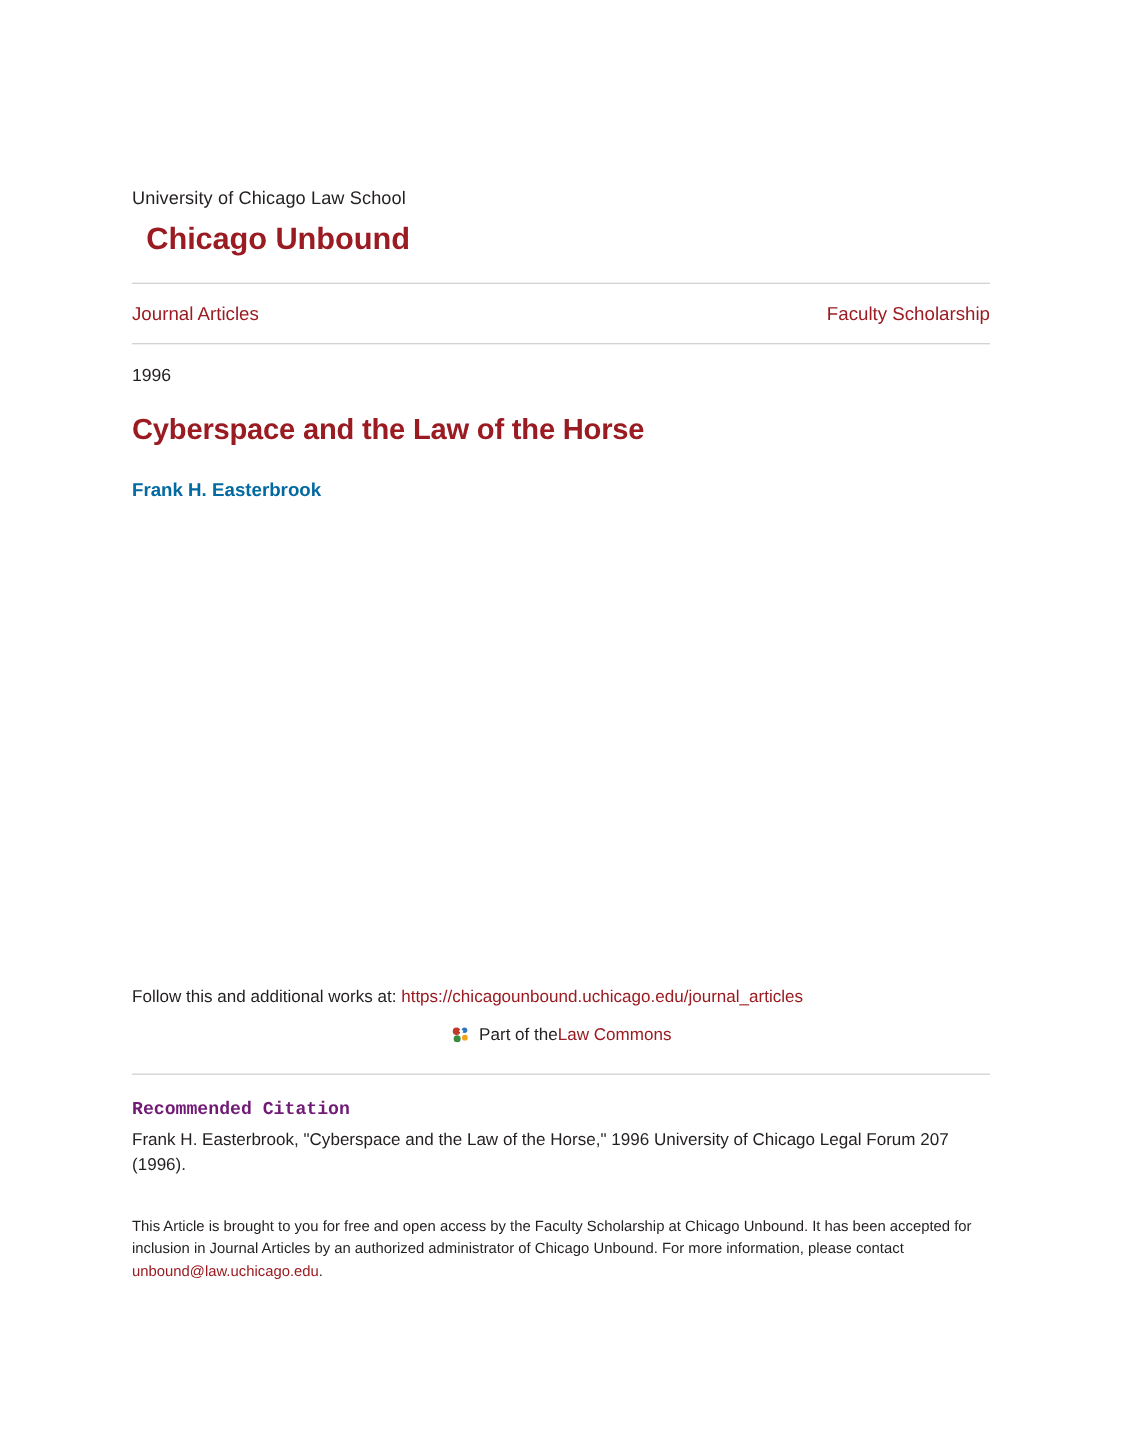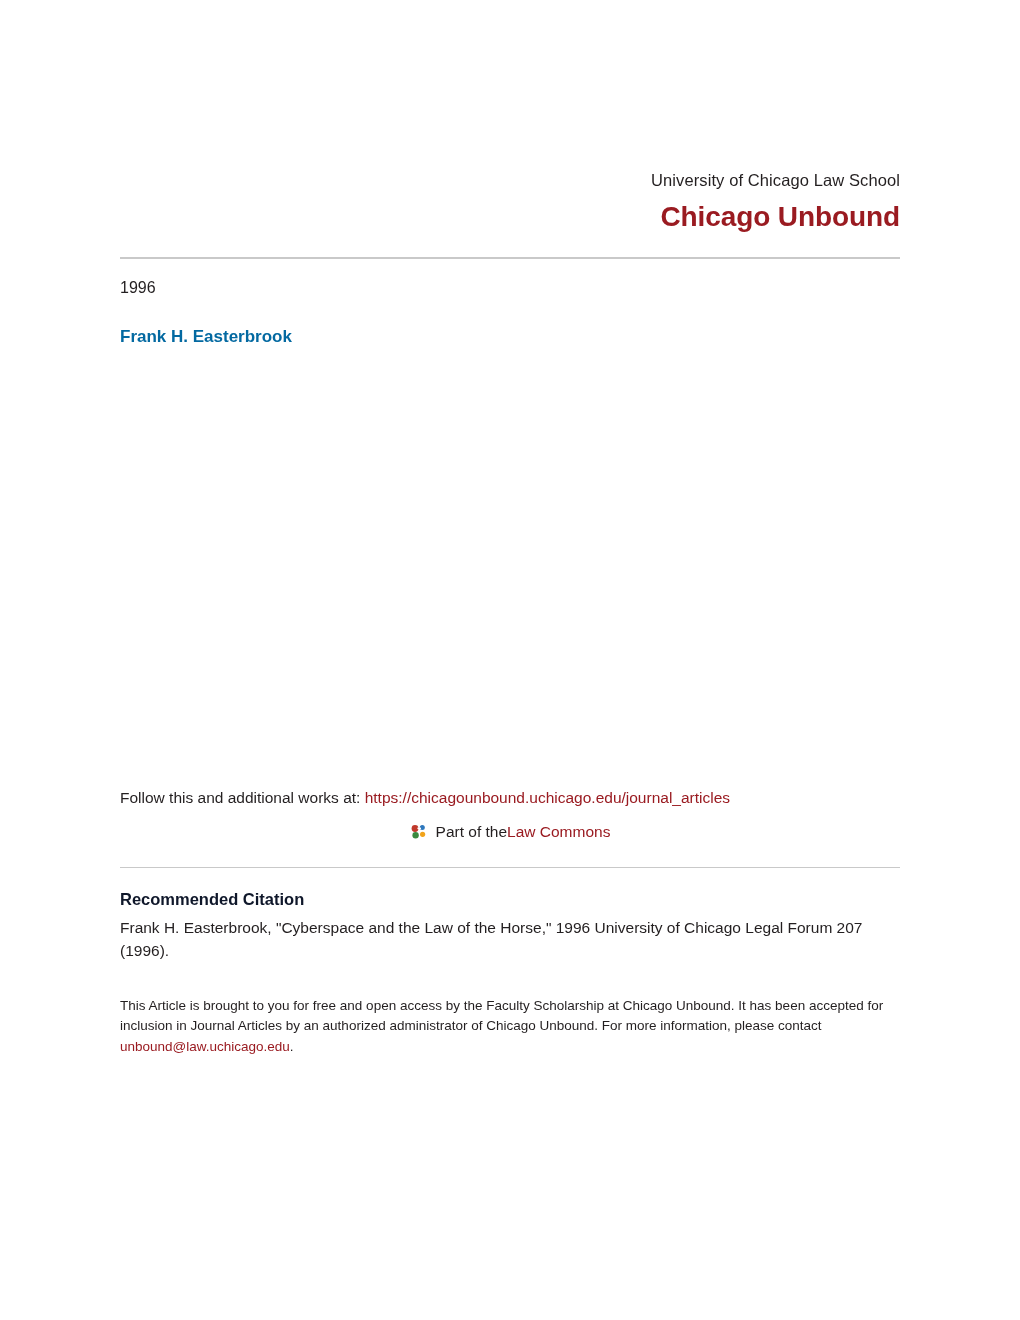--- a/index.html
+++ b/index.html
@@ -18,21 +18,20 @@
   .page {
     position: absolute;
     left: 0; top: 0;
     width: 1020px;
     height: 1320px;
     box-sizing: border-box;
     padding: 0 120px;
   }
   .header-block {
     padding-top: 170px;
-    text-align: right;
   }
   .institution {
     font-size: 16.5px;
     color: #231f20;
     letter-spacing: 0.1px;
     line-height: 1.3;
   }
   .repo-title {
     font-size: 28px;
     font-weight: bold;
@@ -99,22 +98,23 @@
     width: 18px;
     height: 18px;
     margin-right: 8px;
     position: relative;
     flex: 0 0 auto;
   }
   .rule-2 { margin-top: 26px; }
   .rec-head {
     font-size: 16.5px;
     font-weight: bold;
-    color: #0f172a;
+    color: #701a75;
     margin-top: 22px;
+    font-family: Liberation Mono, monospace;
   }
   .citation {
     font-size: 15.5px;
     color: #231f20;
     margin-top: 8px;
     line-height: 1.45;
     max-width: 760px;
   }
   .disclaimer {
     font-size: 13.5px;
@@ -129,25 +129,30 @@
 
 <div class="page">
 
   <div class="header-block">
     <div class="institution">University of Chicago Law School</div>
     <div class="repo-title">Chicago Unbound</div>
   </div>
 
   <hr class="rule rule-1">
 
+  <div class="nav-row">
+    <a class="nav-link" href="#">Journal Articles</a>
+    <a class="nav-link" href="#">Faculty Scholarship</a>
+  </div>
 
   <hr class="rule rule-nav">
 
   <div class="year">1996</div>
 
+  <h1 class="doc-title">Cyberspace and the Law of the Horse</h1>
 
   <div class="author">Frank H. Easterbrook</div>
 
   <div class="spacer"></div>
 
   <div class="follow">
     <span>Follow this and additional works at: </span><a class="inline-link" href="#">https://chicagounbound.uchicago.edu/journal_articles</a>
   </div>
 
   <div class="part-row">

